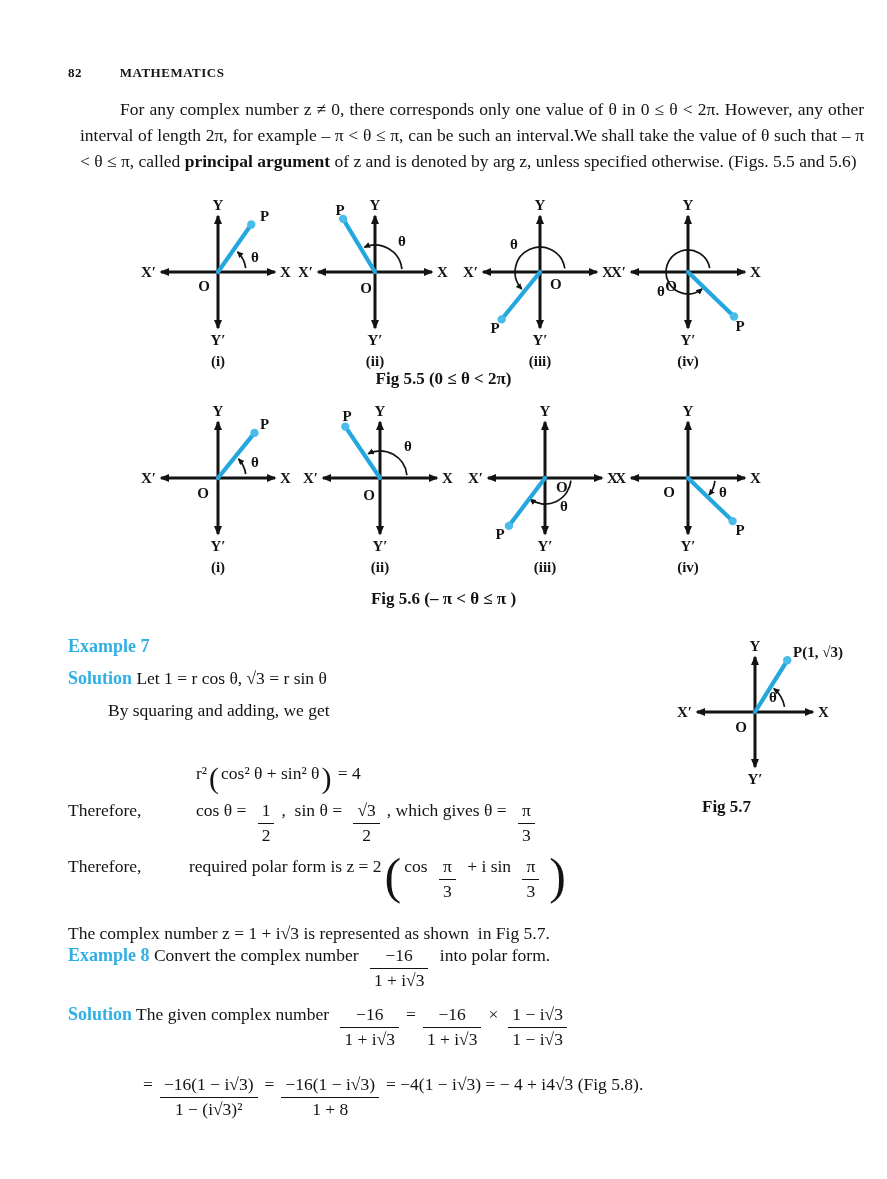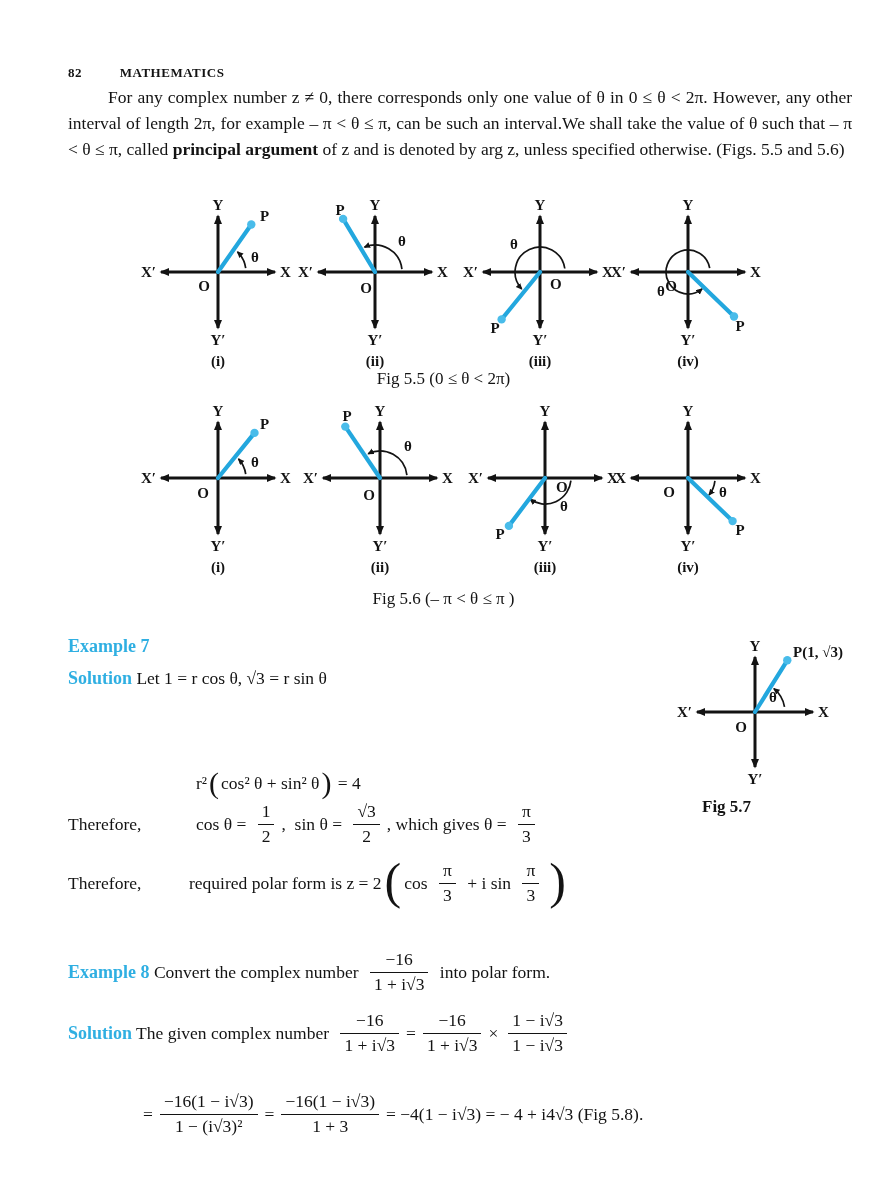--- a/index.html
+++ b/index.html
@@ -1,32 +1,32 @@
 <!DOCTYPE html>
 <html><head>
 <meta charset="utf-8">
 <style>
   html,body{margin:0;padding:0;background:#ffffff;}
   .page{position:relative;width:887px;height:1179px;background:#fff;overflow:hidden;
         font-family:"Liberation Serif",serif;color:#131313;}
   .hdr{position:absolute;left:68px;top:58px;font-size:13px;font-weight:bold;letter-spacing:.5px;margin-top:7px;}
   .hdr .folio{margin-right:34px;}
   .intro{position:absolute;left:68px;top:84px;width:784px;font-size:17.5px;line-height:26px;
-         text-align:justify;text-indent:40px;margin:0;}
+         text-align:justify;text-indent:40px;margin:12px;}
   .intro .b{font-weight:bold;}
   .diag{position:absolute;}
   .diag .ax{stroke:#131313;stroke-width:3;}
   .diag .arc{stroke:#131313;stroke-width:1.7;fill:none;}
   .diag .ray{stroke:#23a7de;stroke-width:4.2;stroke-linecap:round;}
   .diag .dot{fill:#49bcea;}
   .diag text{font-family:"Liberation Serif",serif;font-weight:700;font-size:15px;fill:#131313;}
   .diag text.sub{font-size:15px;}
-  .caption{position:absolute;left:0;width:887px;text-align:center;font-size:17px;font-weight:normal;}
+  .caption{position:absolute;left:0;width:887px;text-align:center;font-size:17px;font-weight:bold;}
   .cap57{position:absolute;left:702px;top:797px;width:120px;text-align:left;font-size:17px;font-weight:bold;}
-  .line{position:absolute;display:flex;align-items:center;font-size:17.5px;white-space:pre;}
+  .line{position:absolute;display:flex;align-items:flex-start;font-size:17.5px;white-space:pre;}
   .exl{color:#2fafe2;font-weight:bold;font-size:18px;}
   .lead{display:inline-block;width:128px;flex:0 0 auto;}
   .lead7{display:inline-block;width:121px;flex:0 0 auto;}
   .frac{display:inline-flex;flex-direction:column;align-items:center;vertical-align:middle;
         margin:0 7px;line-height:1.25;text-align:center;}
   .frac .num{padding:0 4px 1px;}
   .frac .den{border-top:1.6px solid #131313;align-self:stretch;padding:1px 4px 0;}
   .mp{font-size:30px;line-height:1;margin:0 2px;font-weight:400;}
   .bp{font-size:50px;line-height:.9;margin:0 3px;font-weight:400;transform:translateY(-2px);}
 </style>
@@ -261,40 +261,46 @@
   <text class="sub" x="85" y="174" text-anchor="middle">(iv)</text>
     </svg>
   <div class="caption" style="top:589px"><span>Fig 5.6</span> <span>(– π &lt; θ ≤ π )</span></div>
 
   <div class="line" style="left:68px;top:636px">
     <span class="exl">Example 7</span>
   </div>
   <div class="line" style="left:68px;top:668px">
     <span class="exl">Solution</span><span> Let 1 = r cos θ, √3 = r sin θ</span>
   </div>
+  <div class="line" style="left:108px;top:700px">
+    <span>By squaring and adding, we get</span>
+  </div>
   <div class="line" style="left:196px;top:763px;height:40px">
     <span>r²</span><span class="mp">(</span><span>cos² θ + sin² θ</span><span class="mp">)</span><span> = 4</span>
   </div>
   <div class="line" style="left:68px;top:800px;height:48px">
     <span class="lead">Therefore,</span>
     <span>cos θ = </span>
     <span class="frac"><span class="num">1</span><span class="den">2</span></span>
     <span>,  sin θ = </span>
     <span class="frac"><span class="num">√3</span><span class="den">2</span></span>
     <span>, which gives θ = </span>
     <span class="frac"><span class="num">π</span><span class="den">3</span></span>
   </div>
   <div class="line" style="left:68px;top:856px;height:54px">
     <span class="lead7">Therefore,</span>
     <span>required polar form is </span>
     <span>z = 2</span><span class="bp">(</span><span>cos </span>
     <span class="frac"><span class="num">π</span><span class="den">3</span></span>
     <span> + i sin </span>
     <span class="frac"><span class="num">π</span><span class="den">3</span></span>
     <span class="bp">)</span>
+  </div>
+  <div class="line" style="left:68px;top:923px">
+    <span>The complex number z = 1 + i√3 is represented as shown  in Fig 5.7.</span>
   </div>
 
   <svg class="diag" id="d57" style="left:665px;top:630px" width="215" height="170" viewBox="0 0 215 170">
   <defs>
    <marker id="c0ax" markerWidth="11" markerHeight="10" refX="8" refY="4" orient="auto" markerUnits="userSpaceOnUse">
           <path d="M0,0 L9.5,4 L0,8 Z" fill="#131313"></path>
         </marker>
    <marker id="c0ar" markerWidth="9" markerHeight="8" refX="5.5" refY="3" orient="auto" markerUnits="userSpaceOnUse">
           <path d="M0,0 L6.5,3 L0,6 Z" fill="#131313"></path>
         </marker>
@@ -328,18 +334,18 @@
     <span class="frac"><span class="num">−16</span><span class="den">1 + i√3</span></span>
     <span>=</span>
     <span class="frac"><span class="num">−16</span><span class="den">1 + i√3</span></span>
     <span>×</span>
     <span class="frac" style="margin-left:10px"><span class="num">1 − i√3</span><span class="den">1 − i√3</span></span>
   </div>
   <div class="line" style="left:143px;top:1074px;height:80px">
     <span>=</span>
     <span class="frac"><span class="num">−16(1 − i√3)</span><span class="den">1 − (i√3)²</span></span>
     <span>=</span>
-    <span class="frac"><span class="num">−16(1 − i√3)</span><span class="den">1 + 3</span></span>
+    <span class="frac"><span class="num">−16(1 − i√3)</span><span class="den">1 + 8</span></span>
     <span>= −4(1 − i√3) = − 4 + i4√3</span>
     <span> (Fig 5.8).</span>
   </div>
 
 </div>
 
 </body></html>

